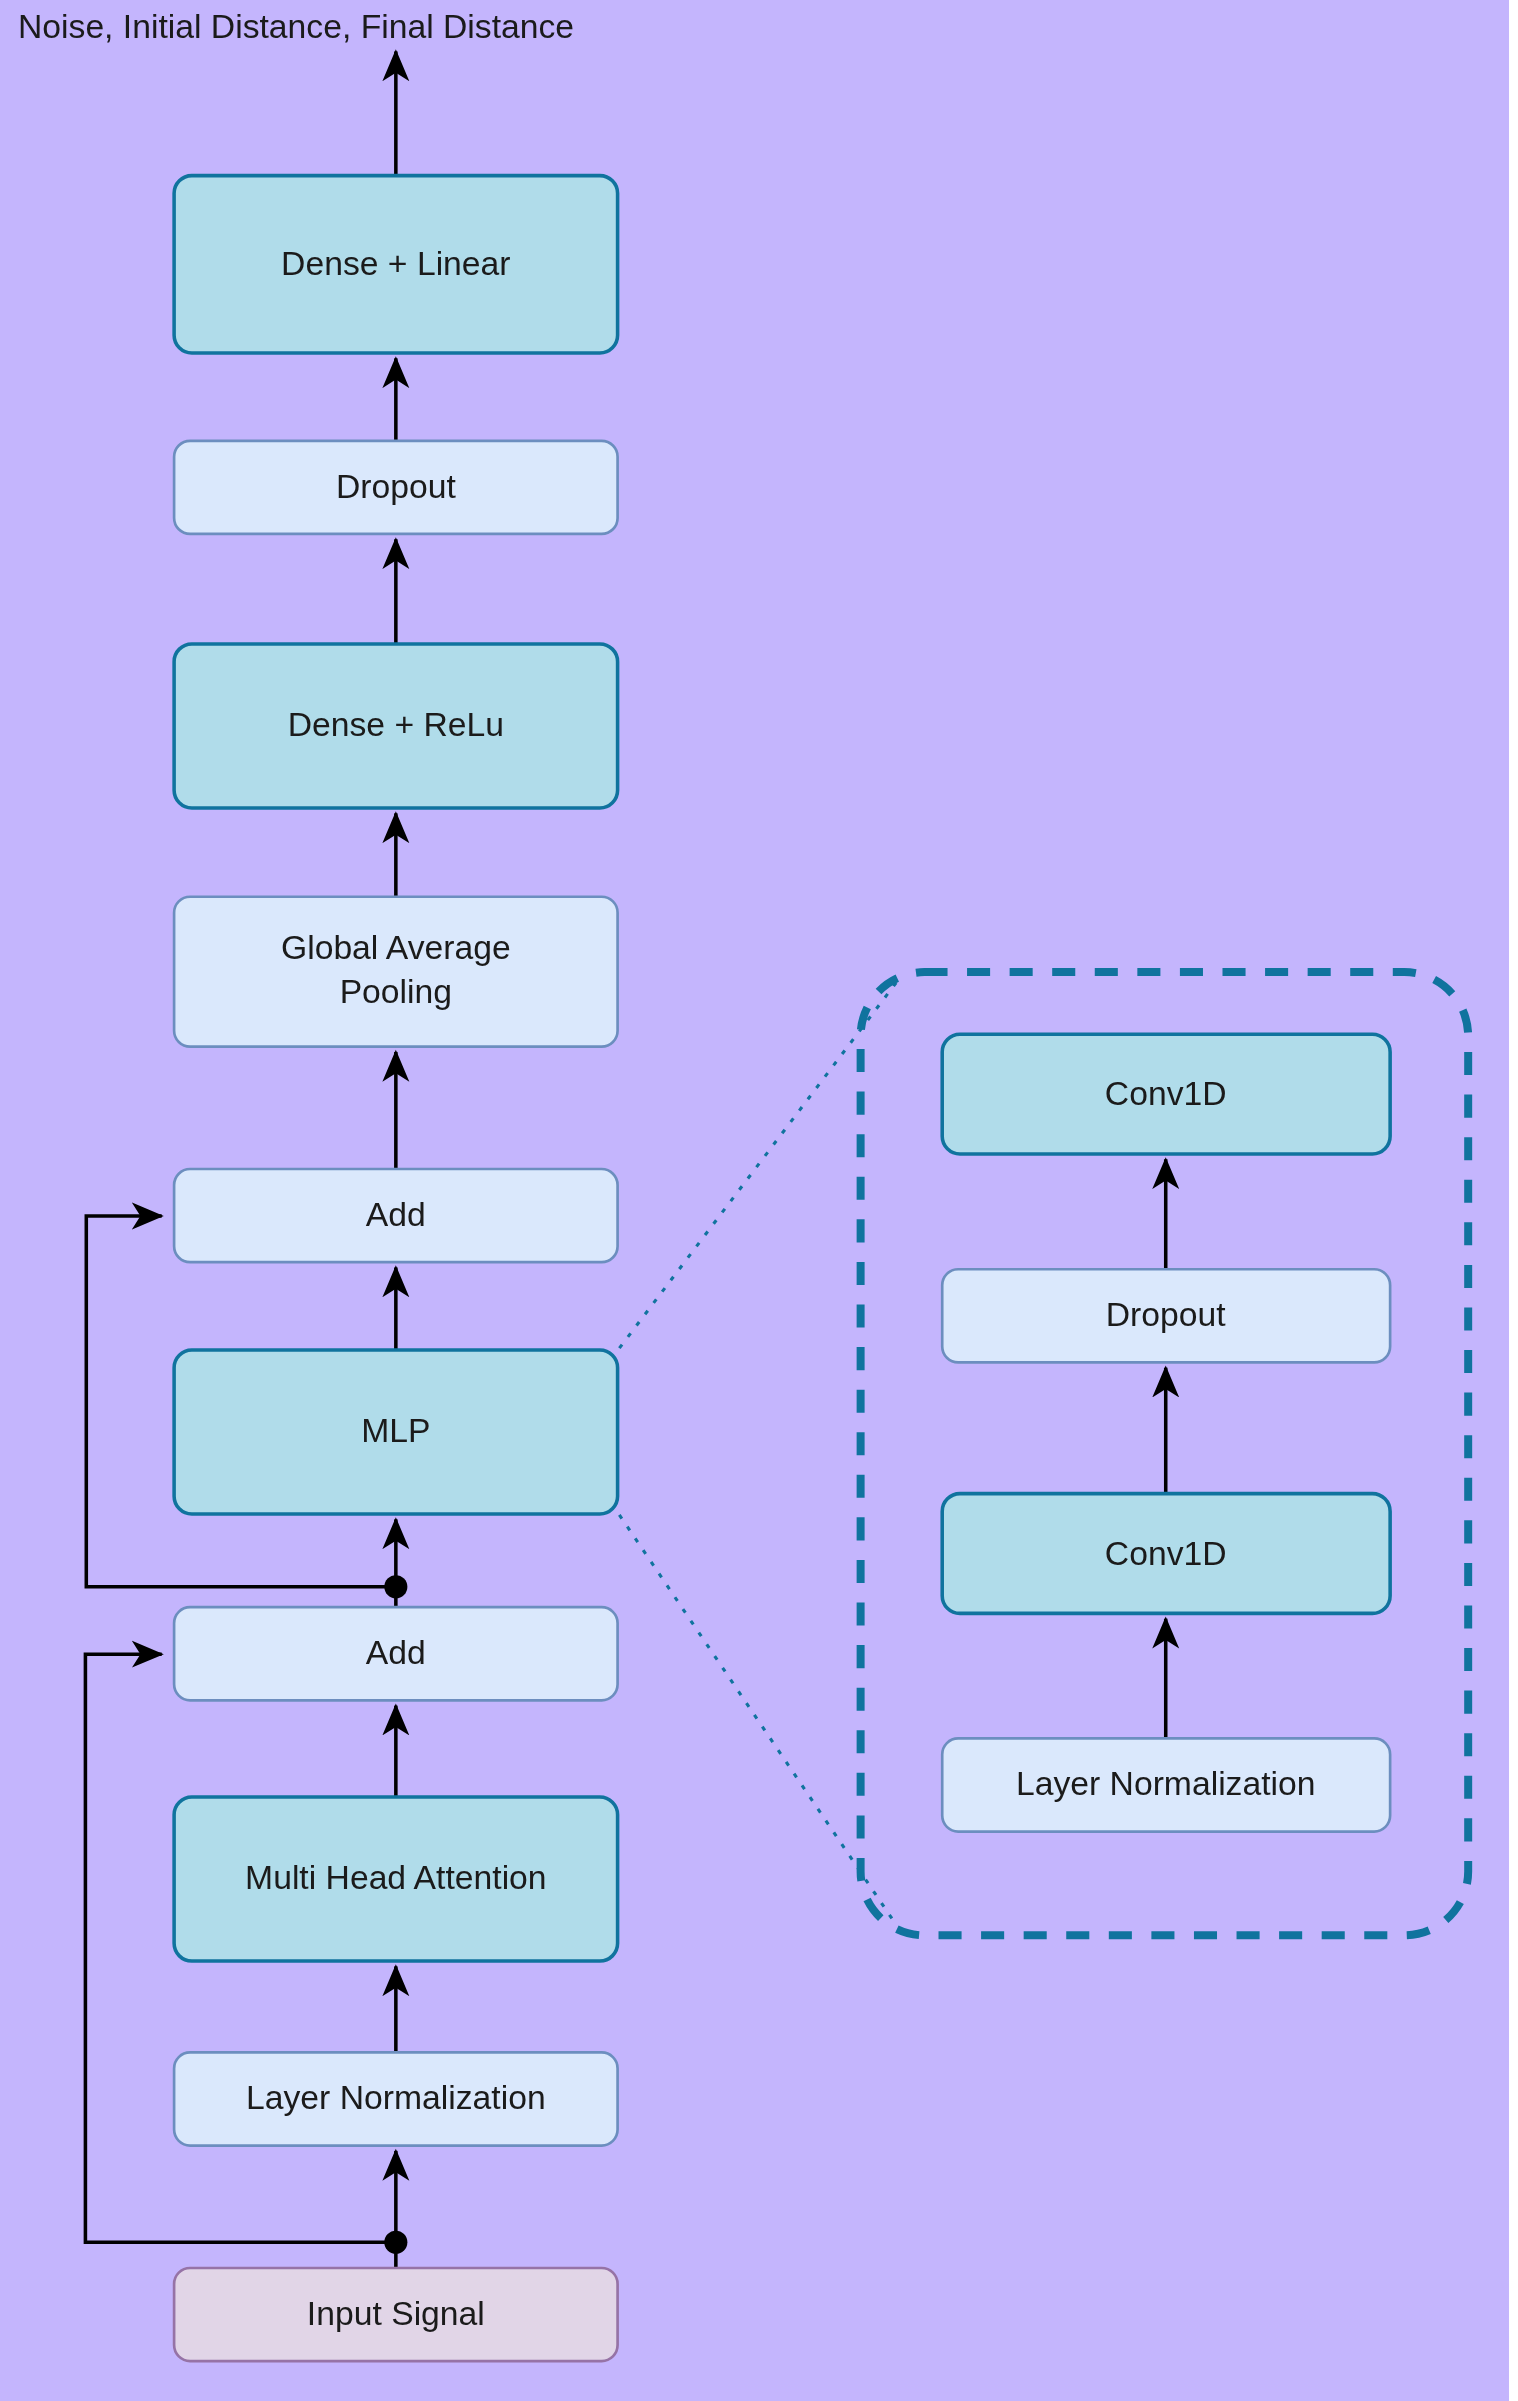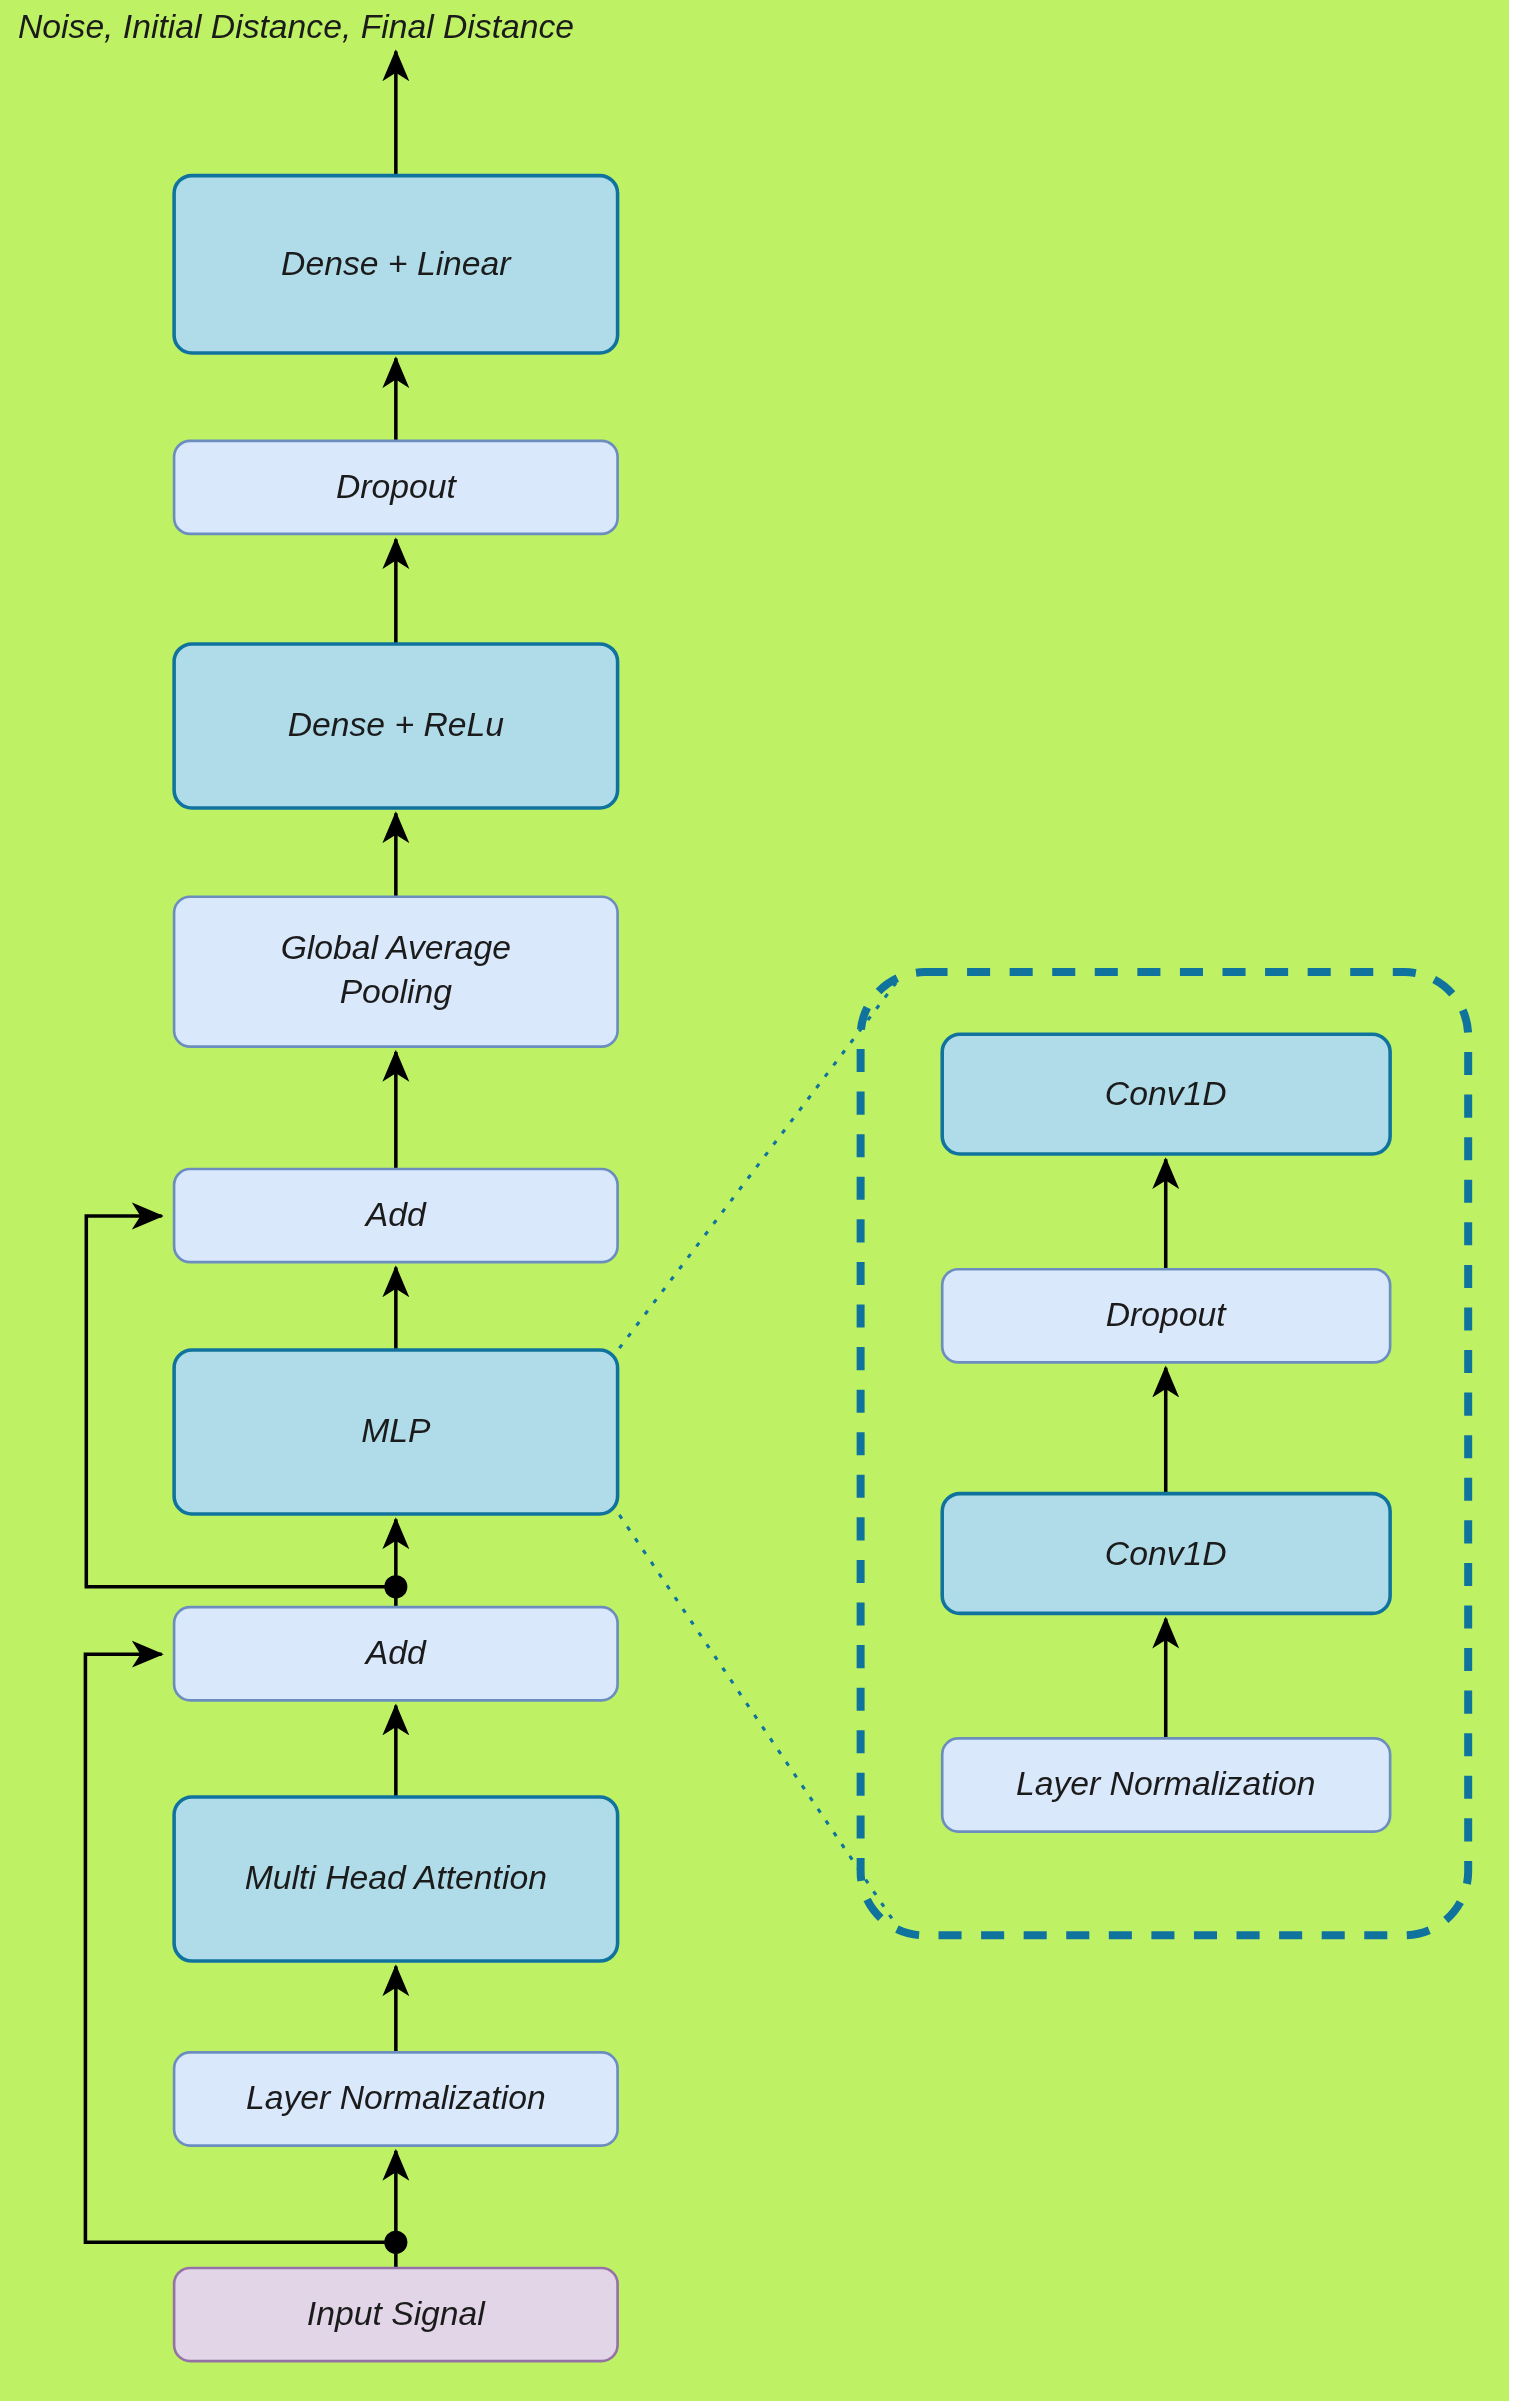--- a/index.html
+++ b/index.html
@@ -10,22 +10,21 @@
   body {
     width: 1519px;
     height: 2401px;
     font-family: "Liberation Sans", sans-serif;
     overflow: hidden;
   }
   #diagram-root {
     position: relative;
     width: 1509px;
     height: 2401px;
-    background: #bef264;
-    font-style: italic;
+    background: #c4b5fd;
   }
   svg.layer {
     position: absolute;
     left: 0;
     top: 0;
     width: 1519px;
     height: 2401px;
   }
   .node-text {
     font-family: "Liberation Sans", sans-serif;

